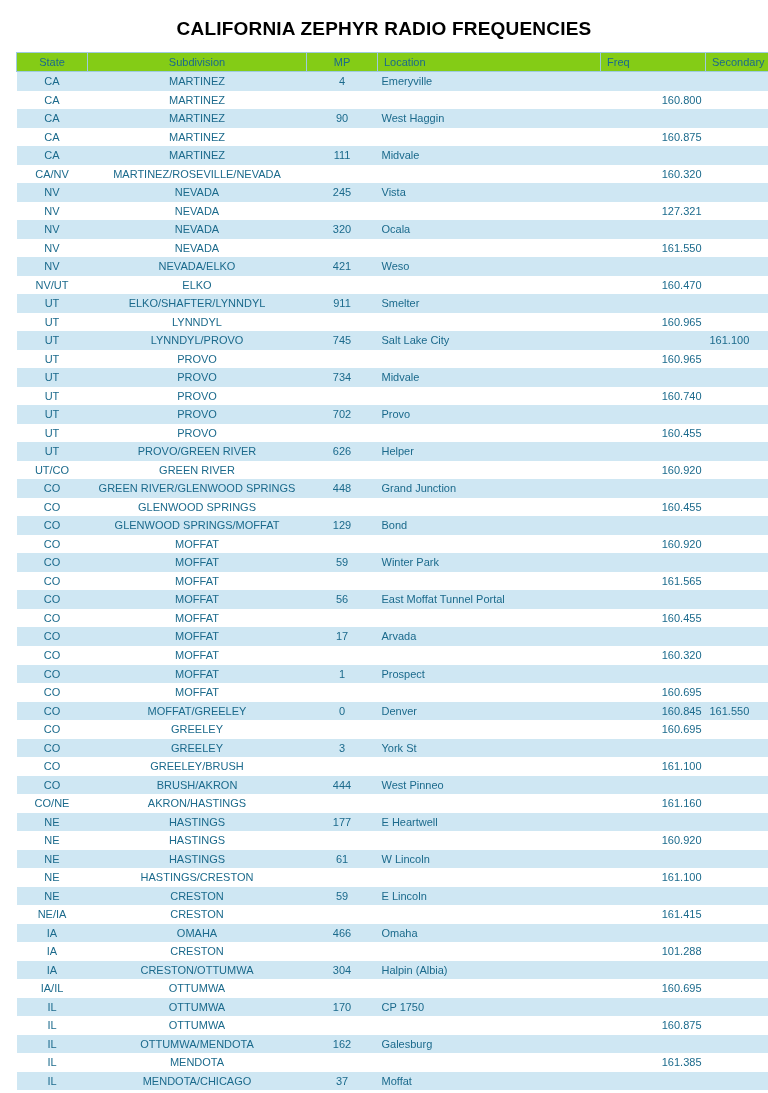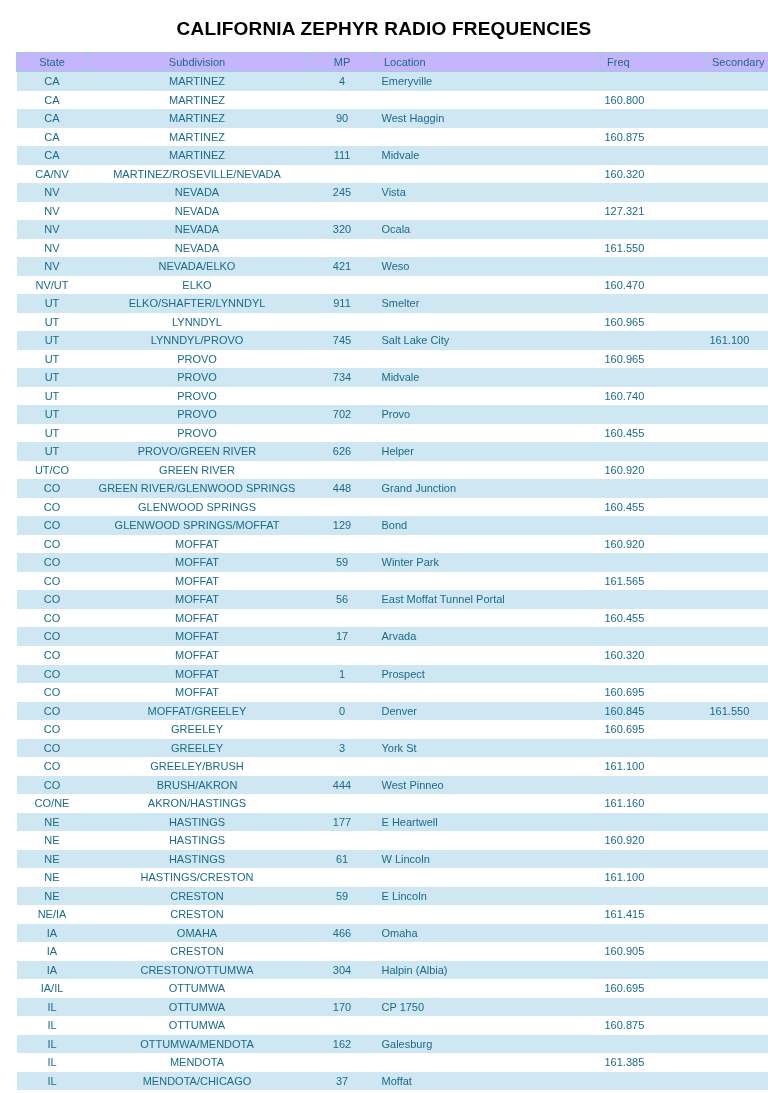--- a/index.html
+++ b/index.html
@@ -30,21 +30,21 @@
     margin: 18px 0 12px 0;
     color: #000;
   }
   table.freq {
     border-collapse: collapse;
     width: 736px;
     table-layout: fixed;
     font-size: 11px;
   }
   table.freq th {
-    background: #c4b5fd;
+    background: #84cc16;
     color: #1b6a8c;
     font-weight: normal;
     font-size: 11px;
     text-align: center;
     padding: 3px 4px;
     border: 1px solid #9ecbe0;
     white-space: nowrap;
   }
   table.freq th.left {
     text-align: left;
@@ -63,21 +63,21 @@
   table.freq tr.alt td {
     background: #cfe7f3;
   }
   table.freq tr.plain td {
     background: #ffffff;
   }
   .c-state { width: 62px; text-align: center; }
   .c-sub   { width: 210px; text-align: center; }
   .c-mp    { width: 62px; text-align: center; }
   .c-loc   { width: 212px; text-align: left; padding-left: 6px; }
-  .c-freq  { width: 94px; text-align: left; padding-left: 4px; }
+  .c-freq  { width: 94px; text-align: right; padding-left: 4px; }
   .c-sfreq { width: 96px; text-align: left; padding-left: 4px; }
   .hdr-row th { border-top: 1px solid #9ecbe0; border-bottom: 1px solid #9ecbe0; }
   .tablewrap { flex: 1 1 auto; }
 </style>
 </head>
 <body>
 
 <div class="page">
 
   <div class="title">CALIFORNIA ZEPHYR RADIO FREQUENCIES</div>
@@ -469,21 +469,21 @@
             <td class="c-mp">466</td>
             <td class="c-loc">Omaha</td>
             <td class="c-freq"></td>
             <td class="c-sfreq"></td>
           </tr>
           <tr class="plain">
             <td class="c-state">IA</td>
             <td class="c-sub">CRESTON</td>
             <td class="c-mp"></td>
             <td class="c-loc"></td>
-            <td class="c-freq">160.905</td>
+            <td class="c-freq">101.288</td>
             <td class="c-sfreq"></td>
           </tr>
           <tr class="alt">
             <td class="c-state">IA</td>
             <td class="c-sub">CRESTON/OTTUMWA</td>
             <td class="c-mp">304</td>
             <td class="c-loc">Halpin (Albia)</td>
             <td class="c-freq"></td>
             <td class="c-sfreq"></td>
           </tr>

